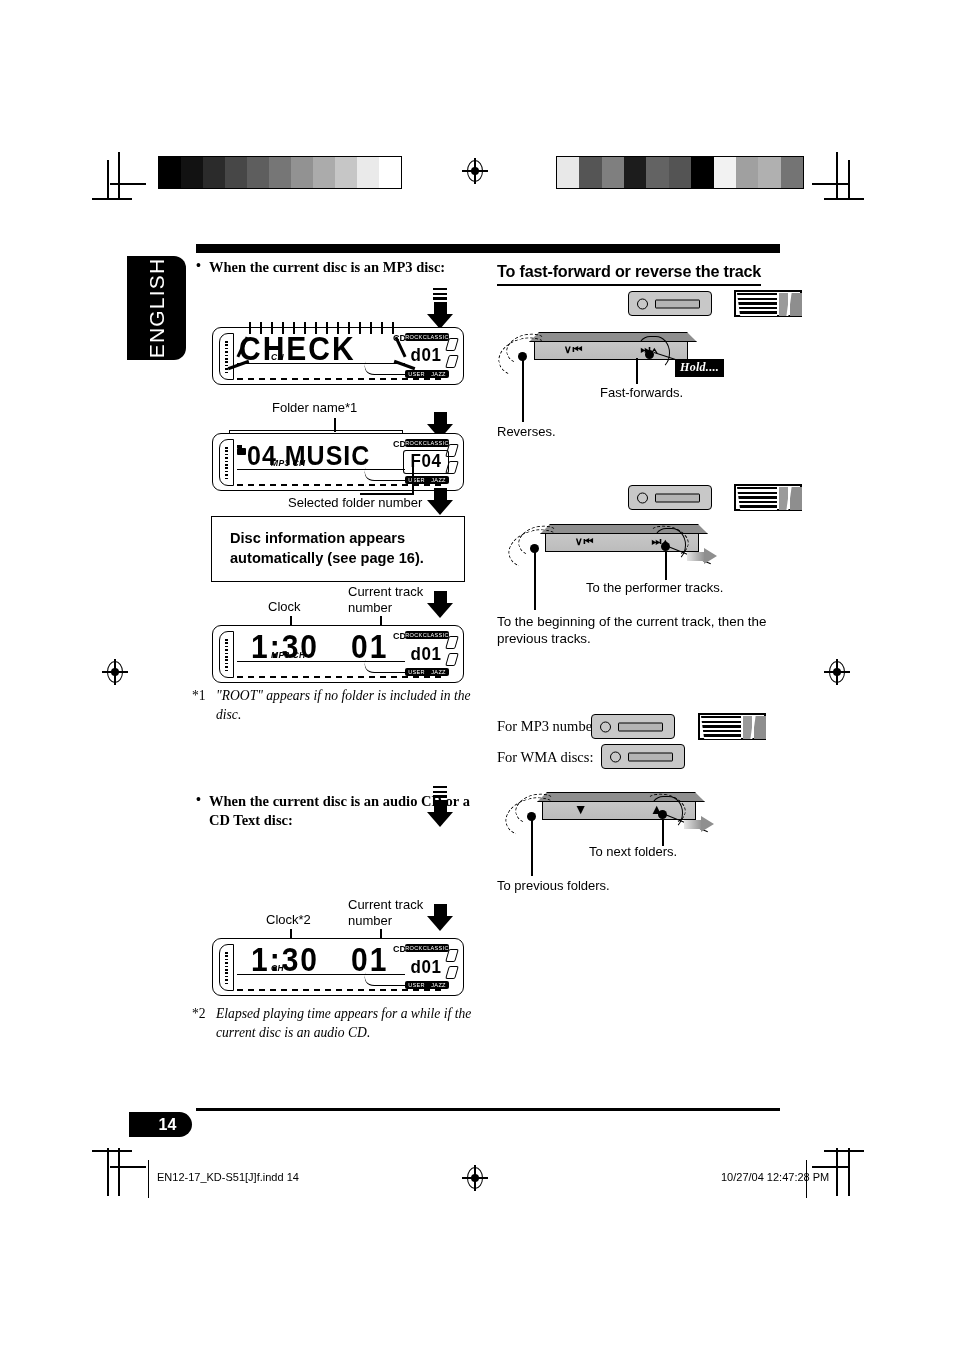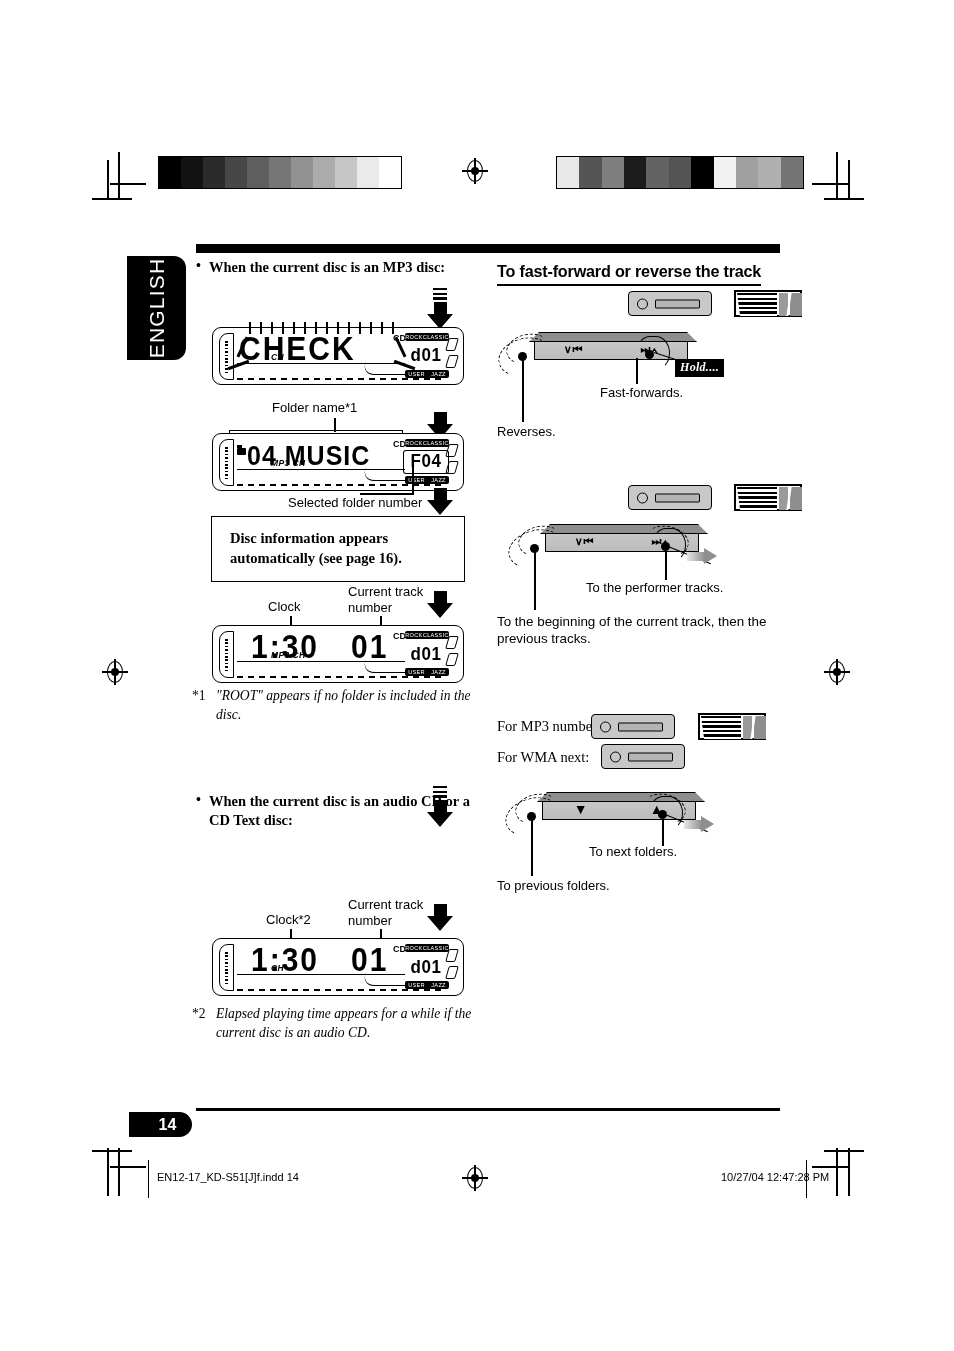--- a/index.html
+++ b/index.html
@@ -88,21 +88,21 @@
     letter-spacing:-0.2px; line-height:1.22;
     display:inline-block;
     border-bottom:2.2px solid #000;
     padding-bottom:2px;
   }
   .sec-head-wrap { width:100%; }
 
   
   .infobox {
     border:1.6px solid #000; padding:11px 14px 12px 18px;
-    font-family:Liberation Serif, serif; font-weight:bold;
+    font-family:Liberation Sans, sans-serif; font-weight:bold;
     font-size:14.6px; line-height:1.40; color:#000;
   }
 
   
   .downarrow { position:absolute; width:26px; }
   .downarrow .shaft { width:13px; height:12px; background:#000; margin:0 auto; }
   .downarrow .head {
     width:0; height:0; margin:0 auto;
     border-left:13px solid transparent; border-right:13px solid transparent;
     border-top:15px solid #000;
@@ -664,21 +664,21 @@
       <span class="slot"></span>
     </span>
     <span class="unit-icon" style="margin-left:19px;">
       <span class="panel"></span>
       <span class="g1"></span>
       <span class="g2"></span>
       <span class="slash"></span>
     </span>
   </div>
 
-  <div class="serif-lab" style="position:absolute;left:497px;top:749px;">For WMA next:</div>
+  <div class="serif-lab" style="position:absolute;left:497px;top:749px;">For WMA discs:</div>
   <div style="position:absolute;left:601px;top:744px;">
     <span class="remote-icon">
       <span class="knob"></span>
       <span class="slot"></span>
     </span>
   </div>
 
   <div class="btnstrip" style="left:542px;top:798px;">
     <span class="lbl" style="font-size:14px;">▼</span>
     <span class="lbl" style="font-size:14px;">▲</span>

